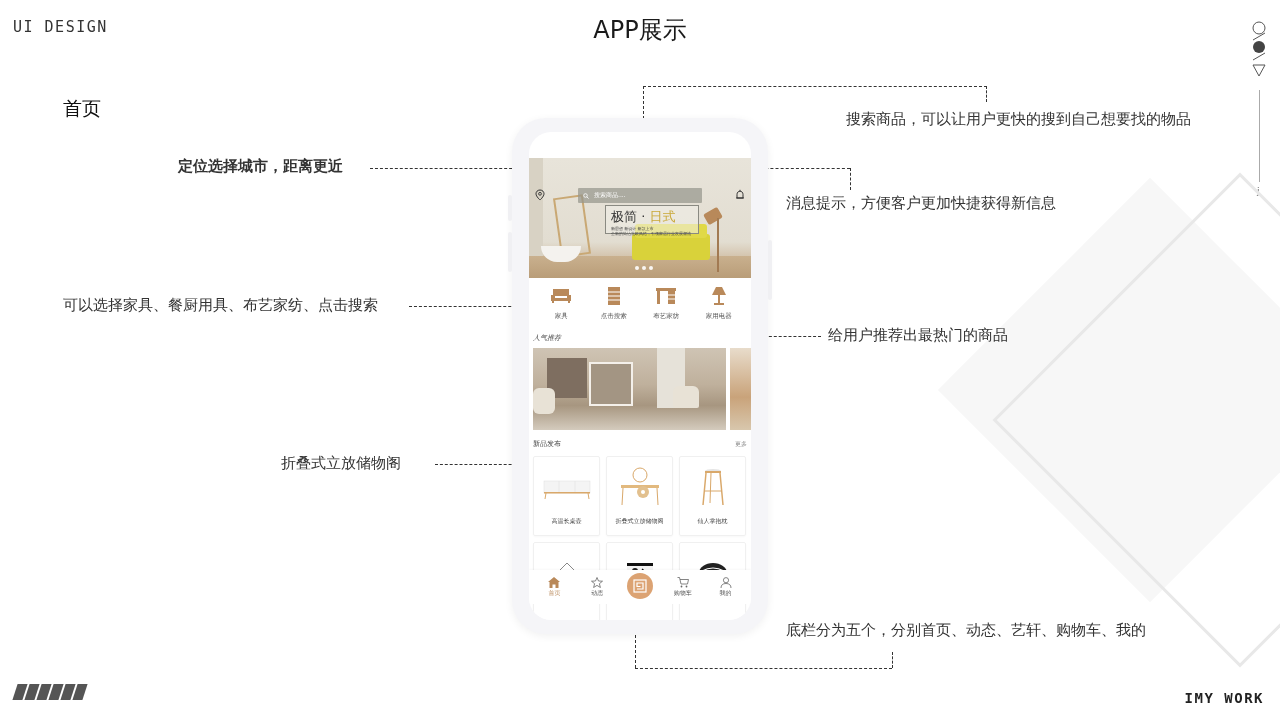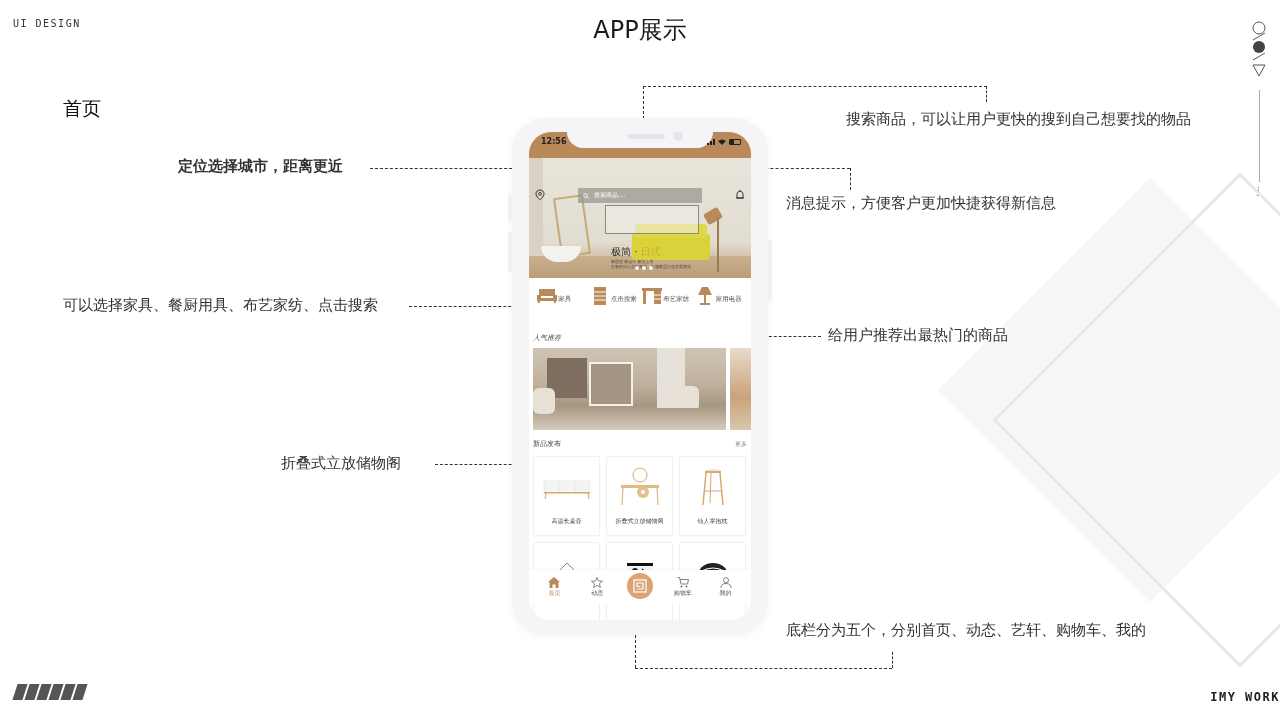--- a/index.html
+++ b/index.html
@@ -2,22 +2,22 @@
 <html><head>
 <meta charset="utf-8">
 <style>
   * { box-sizing: border-box; margin: 0; padding: 0; }
   html, body { width: 1280px; height: 720px; overflow: hidden; background: #ffffff; }
   body { position: relative; font-family: "DejaVu Sans", "Liberation Sans", sans-serif; color: #333; }
 
   .abs { position: absolute; }
 
   
-  .ui-design { left: 13px; top: 18px; font-family: "DejaVu Sans Mono", monospace; font-size: 10px; letter-spacing: 1.5px; color: #333; }
-  .my-work { right: 0; top: 690px; font-family: "DejaVu Sans Mono", monospace; font-size: 12px; letter-spacing: 1.5px; color: #222; font-weight: bold; }
+  .ui-design { left: 13px; top: 18px; font-family: "DejaVu Sans Mono", monospace; font-size: 15px; letter-spacing: 1.5px; color: #333; }
+  .my-work { right: 16px; top: 690px; font-family: "DejaVu Sans Mono", monospace; font-size: 14px; letter-spacing: 1.5px; color: #222; font-weight: bold; }
   .page-title { left: 0; width: 1280px; top: 14px; text-align: center; font-size: 24px; color: #1a1a1a; }
   .section-title { left: 63px; top: 96px; font-size: 19px; color: #111; }
 
   .stripes { left: 15px; top: 684px; display: flex; gap: 2px; }
   .stripes span { display: block; width: 10px; height: 16px; background: #555; transform: skewX(-18deg); }
 
   
   .deco-shapes { left: 1250px; top: 20px; width: 20px; }
   .deco-line { left: 1259px; top: 90px; width: 1px; height: 92px; background: #aaa; }
   .deco-j { left: 1257px; top: 186px; font-size: 9px; color: #666; }
@@ -55,26 +55,26 @@
   .chairs { position: absolute; left: 28px; top: 38px; width: 30px; height: 60px; border: 2px solid #c9a874; transform: rotate(-8deg); }
   .bowl { position: absolute; left: 12px; top: 88px; width: 40px; height: 16px; background: #f4f2ee; border-radius: 0 0 20px 20px; }
   .dots { position: absolute; left: 106px; top: 108px; display: flex; gap: 3px; }
   .dots i { display: block; width: 4px; height: 4px; border-radius: 50%; background: #fff; opacity: 0.9; }
 
   .loc-btn { position: absolute; left: 5px; top: 31px; width: 12px; height: 12px; }
   .bell-btn { position: absolute; right: 5px; top: 31px; width: 12px; height: 12px; }
   .search { position: absolute; left: 49px; top: 30px; width: 124px; height: 15px; background: rgba(150,150,140,0.72); border-radius: 1px; display: flex; align-items: center; padding-left: 5px; gap: 5px; }
   .search-text { font-size: 6px; color: #fff; }
   .promo { position: absolute; left: 76px; top: 47px; width: 94px; height: 29px; border: 1px solid #8a8a82; background: rgba(240,238,232,0.55); padding: 2px 5px; }
-  .promo-title { font-size: 10px; color: #333; margin-top: 37px; }
+  .promo-title { font-size: 13px; color: #333; }
   .promo-title b { color: #c9a837; font-weight: normal; }
   .promo-sub { font-size: 4px; color: #444; line-height: 5px; }
 
   .cats { position: absolute; left: 0; top: 154px; width: 222px; display: flex; justify-content: space-around; padding: 0 6px; }
-  .cat { display: flex; align-items: center; width: 50px; }
+  .cat { display: flex; flex-direction: column; align-items: center; width: 50px; }
   .cat-icon { width: 22px; height: 20px; display: flex; align-items: center; justify-content: center; }
   .cat-label { font-size: 6.5px; color: #555; margin-top: 6px; white-space: nowrap; }
 
   .sec-label { position: absolute; font-size: 7px; color: #444; }
   .more { position: absolute; font-size: 6px; color: #888; }
 
   .rec-img { position: absolute; left: 4px; top: 216px; width: 193px; height: 82px; background: linear-gradient(180deg, #cfc4b4 0%, #bfb09c 45%, #a79680 70%, #d4cbbd 100%); overflow: hidden; }
   .rec-img .dark-wall { position: absolute; left: 14px; top: 10px; width: 40px; height: 40px; background: #7e6e60; }
   .rec-img .shelf { position: absolute; left: 56px; top: 14px; width: 44px; height: 44px; border: 2px solid #f4f0ea; background: #a39583; }
   .rec-img .window { position: absolute; left: 124px; top: 0; width: 28px; height: 60px; background: #e6e2d9; }
@@ -148,38 +148,20 @@
 <div class="abs dash-h" style="left:635px; top:668px; width:257px;"></div>
 <div class="abs dash-v" style="left:892px; top:652px; height:16px;"></div>
 <div class="abs note" style="left:786px; top:621px;">底栏分为五个，分别首页、动态、艺轩、购物车、我的</div>
 
 <div class="abs phone"></div>
 <div class="abs phone-side" style="left:508px; top:195px; height:26px;"></div>
 <div class="abs phone-side" style="left:508px; top:232px; height:40px;"></div>
 <div class="abs phone-side" style="left:768px; top:240px; height:60px;"></div>
 
 <div class="abs screen">
-  <div class="statusbar">
-    <div class="notch">
-      <div class="speaker"></div>
-      <div class="camera"></div>
-    </div>
-    <div class="time">12:56</div>
-    <div class="sys-icons">
-      <div class="signal">
-          <i style="height:2px"></i>
-          <i style="height:4px"></i>
-          <i style="height:6px"></i>
-        </div>
-      <svg width="8" height="6" viewBox="0 0 8 6">
-          <path d="M0 2 Q4 -1 8 2 L4 6 Z" fill="#222"></path>
-        </svg>
-      <div class="battery"></div>
-    </div>
-  </div>
 
   <div class="hero">
     <div class="wall-left"></div>
     <div class="floor"></div>
     <div class="chairs"></div>
     <div class="bowl"></div>
     <div class="sofa"></div>
     <div class="lamp-shade"></div>
     <div class="lamp-leg"></div>
 

